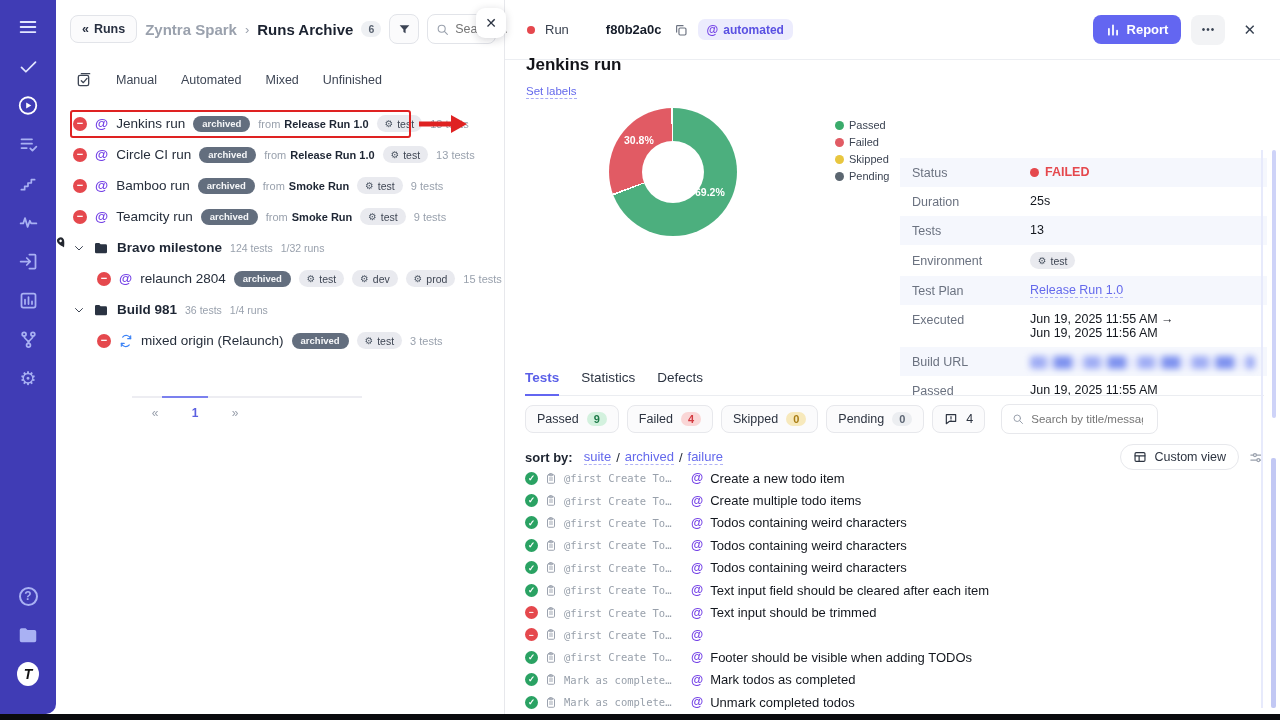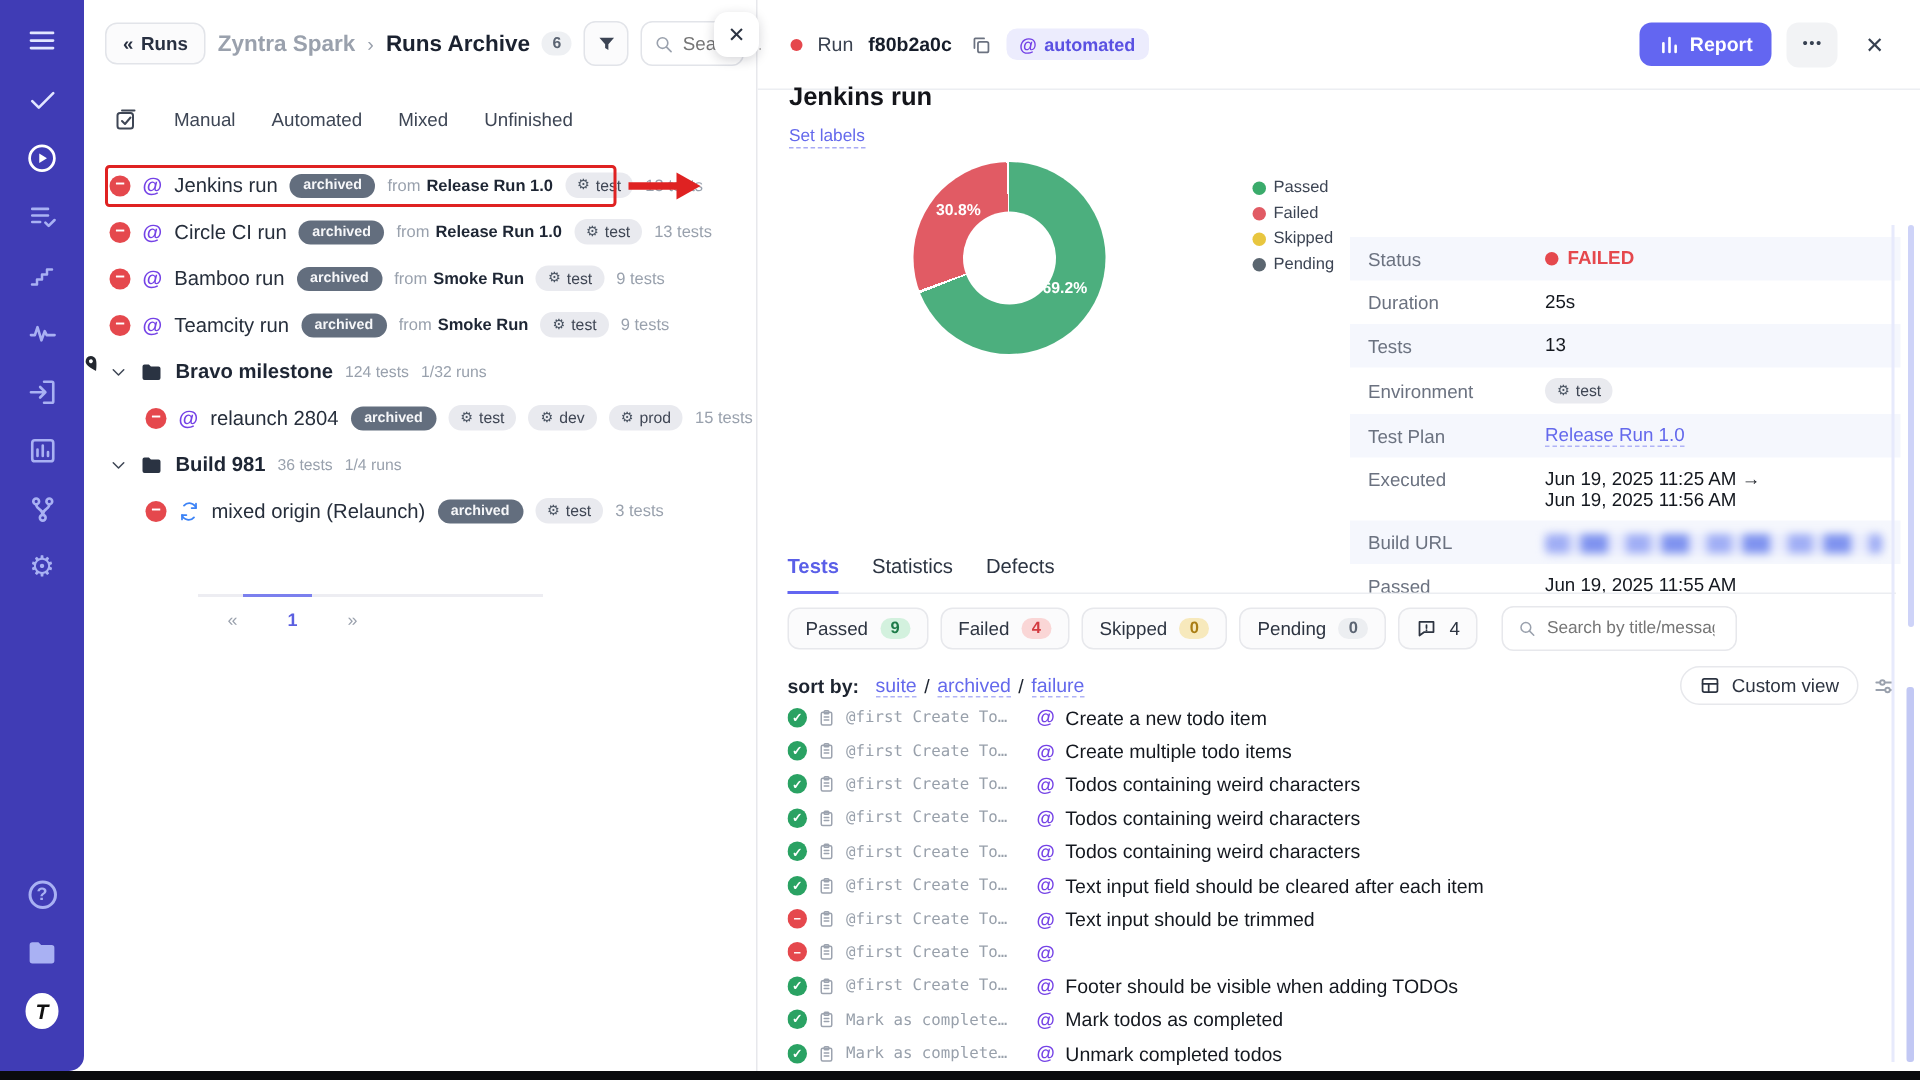--- a/index.html
+++ b/index.html
@@ -69,21 +69,21 @@
   .pag-btns { display:flex; gap:26px; padding:8px 0 0 16px; font-size:12px; color:#9aa1ad; }
   .pag-btns .pg { cursor:pointer; width:14px; text-align:center; }
   .pag-btns .current { color:#5b5fe0; font-weight:700; }
 
   
   .detail-panel { position:absolute; left:505px; top:0; width:775px; height:714px; background:#fff; }
   .dp-header { position:absolute; left:0; right:0; top:0; height:60px; border-bottom:1px solid #eceef2;
     display:flex; align-items:center; padding:0 16px 0 22px; gap:10px; }
   .run-dot { width:8px; height:8px; border-radius:50%; background:#e5484d; }
   .dp-runlabel { font-size:13px; color:#3a4250; }
-  .dp-runid { font-size:13px; font-weight:800; color:#161d2a; }
+  .dp-runid { font-size:13px; font-weight:800; color:#161d2a;margin-left:27px; }
   .copy-btn { color:#6b7280; background:none; border:none; cursor:pointer; margin-left:2px; }
   .auto-badge { background:#ececfd; color:#5a51e2; font-size:12px; font-weight:600;
     border-radius:7px; padding:3.5px 9px; display:flex; gap:5px; align-items:center; }
   .dp-header .sp { flex:1; }
   .report-btn { background:#6366f1; color:#fff; border:none; border-radius:8px; padding:7px 13px;
     display:flex; align-items:center; gap:7px; font-size:13px; font-weight:700; cursor:pointer; }
   .more-btn { background:#f2f3f5; border:none; border-radius:8px; width:34px; height:30px;
     font-size:10px; letter-spacing:1px; color:#374151; cursor:pointer; }
   .close-btn { background:none; border:none; font-size:15px; color:#374151; cursor:pointer; padding:4px 8px; }
   .dp-title { position:absolute; left:21px; top:55px; font-size:17px; font-weight:800; color:#14151a; }
@@ -517,21 +517,21 @@
           <span>test</span>
         </span>
     </div>
     <div class="info-row alt">
       <span class="info-label">Test Plan</span>
       <span class="info-value link">Release Run 1.0</span>
     </div>
     <div class="info-row">
       <span class="info-label">Executed</span>
       <span class="info-value">
-        <div>Jun 19, 2025 11:25 AM →</div>
+        <div>Jun 19, 2025 11:55 AM →</div>
         <div>Jun 19, 2025 11:56 AM</div>
       </span>
     </div>
     <div class="info-row alt">
       <span class="info-label">Build URL</span>
       <span class="blur-bar"></span>
     </div>
     <div class="info-row">
       <span class="info-label">Passed</span>
       <span class="info-value">Jun 19, 2025 11:55 AM</span>

